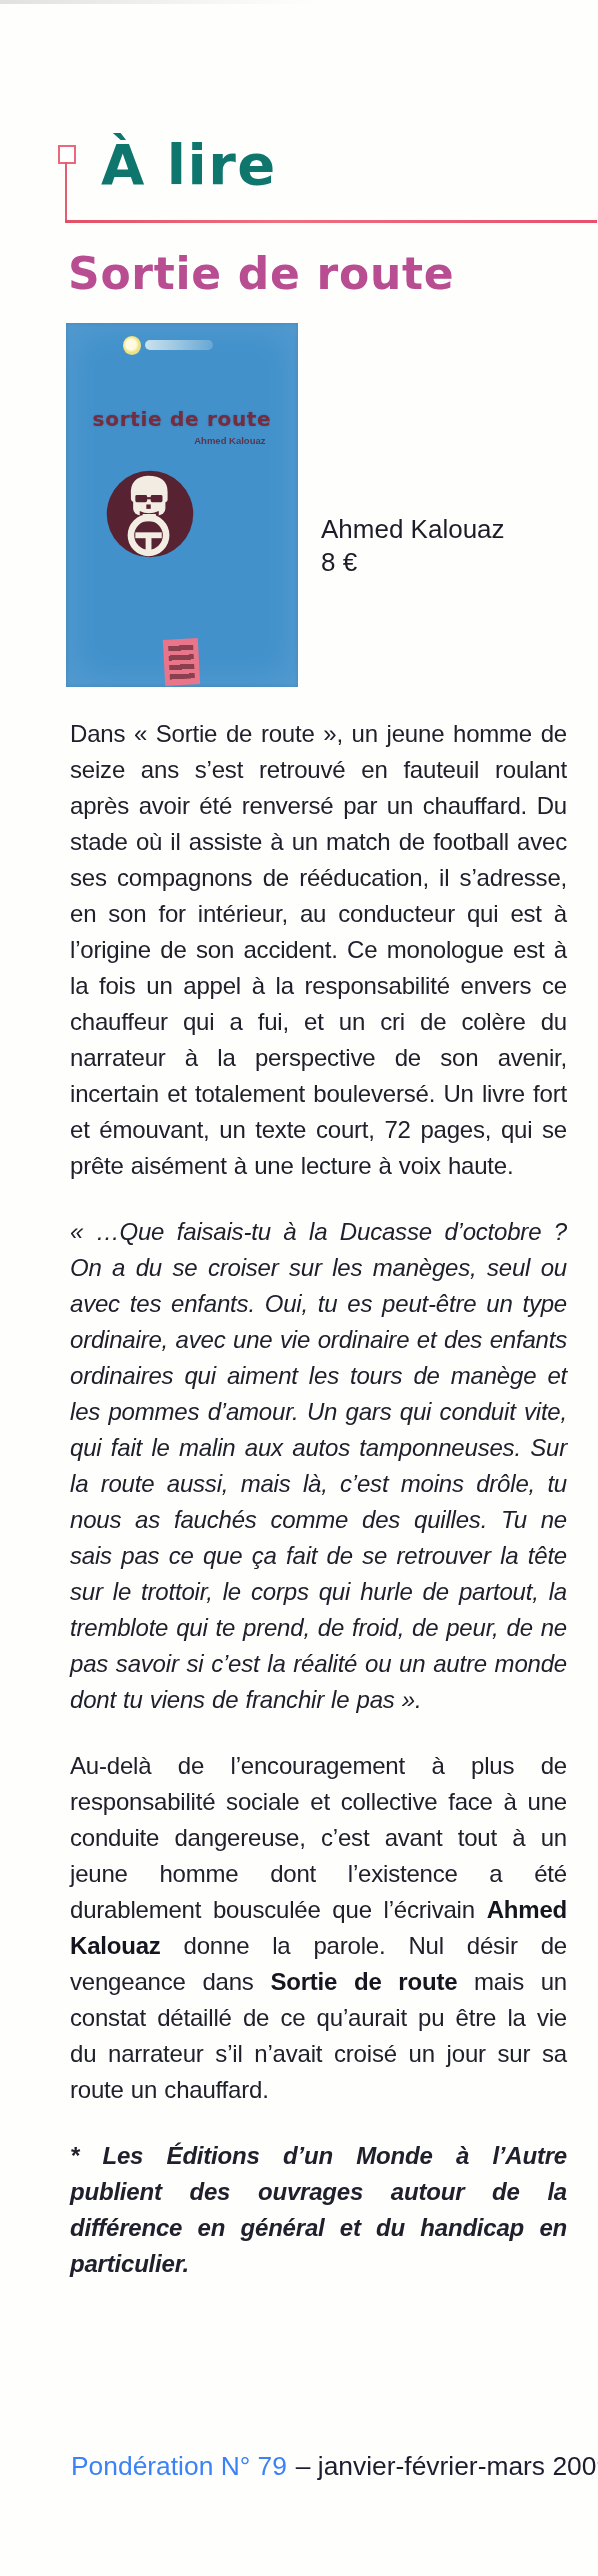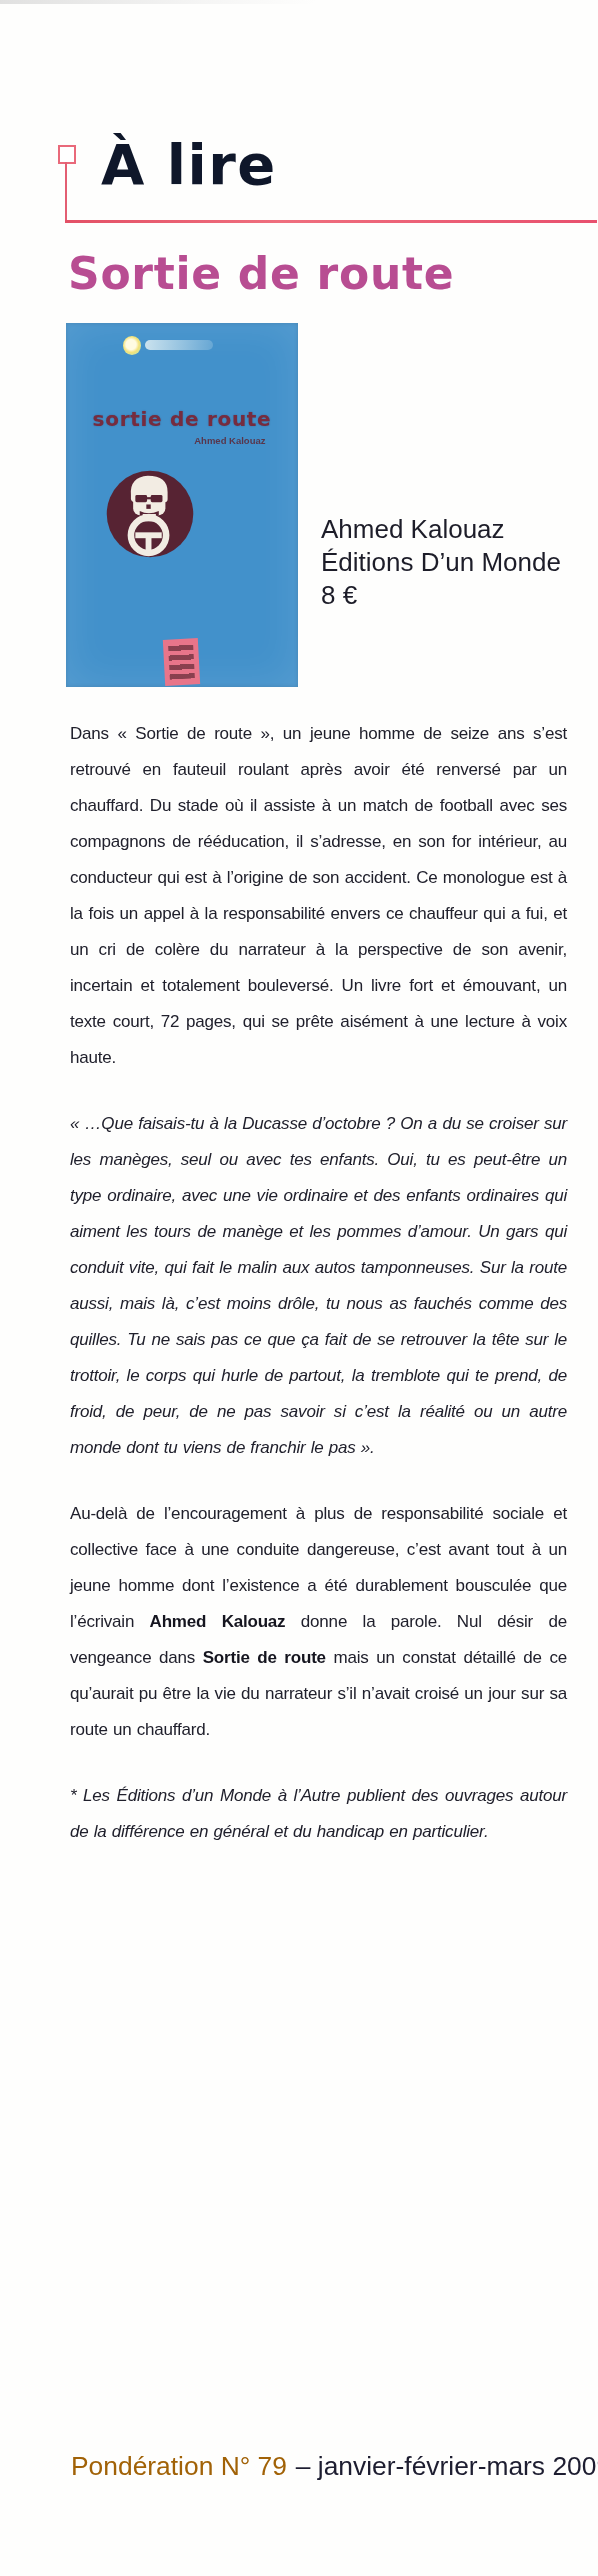--- a/index.html
+++ b/index.html
@@ -8,21 +8,21 @@
   .top-smudge{position:absolute;left:0;top:0;width:316px;height:4.4px;
         background:linear-gradient(90deg,rgba(200,200,200,.55),rgba(225,225,225,.3) 65%,rgba(255,255,255,0));}
 
   
   .sq{position:absolute;left:58px;top:145px;width:14px;height:14.7px;border:2.9px solid #e9697a;background:#fff;}
   .vline{position:absolute;left:65px;top:162px;width:2.2px;height:60px;background:#e35e72;}
   .hrule{position:absolute;left:65px;top:220px;width:532px;height:2.9px;
         background:linear-gradient(90deg,#e35066,#ef6f7e 40%,#e8506e);}
   .section-title{position:absolute;left:101px;top:132px;margin:0;
         font-family:"DejaVu Sans",sans-serif;font-size:56px;font-weight:bold;
-        color:#0f172a;letter-spacing:1.5px;}
+        color:#0f766e;letter-spacing:1.5px;}
 
   
   .article-title{position:absolute;left:68px;top:248px;margin:0;
         font-family:"DejaVu Sans",sans-serif;font-size:44px;font-weight:bold;
         color:#b84d92;letter-spacing:0.7px;}
 
   
   .cover{position:absolute;left:66px;top:323px;width:232px;height:364px;background:#4291cb;
         box-shadow:inset 0 0 44px rgba(255,255,255,.12), inset 0 0 4.4px rgba(0,0,0,.15);}
   .cover-logo{position:absolute;left:57px;top:11.8px;width:95px;height:23.5px;}
@@ -39,29 +39,29 @@
   .cover-label{position:absolute;left:98px;top:316px;width:35px;height:46px;background:#e8758a;
         transform:rotate(-3deg);
         background-image:repeating-linear-gradient(0deg,rgba(60,20,30,.55) 0 5.1px,rgba(232,117,138,0) 5.1px 9.5px);
         background-size:25px 34px;background-repeat:no-repeat;background-position:5.1px 5.9px;}
 
   
   .book-info{position:absolute;left:321px;top:513px;font-size:26px;line-height:33px;color:#1d1d29;}
 
   
   .body-text{position:absolute;left:70px;top:716px;width:497px;}
-  .body-text p{margin:0 0 30px 0;font-size:17px;line-height:36px;color:#20202c;
+  .body-text p{margin:0 0 30px 0;font-size:24px;line-height:36px;color:#20202c;
         text-align:justify;letter-spacing:-0.2px;word-spacing:0.7px;}
-  .body-text p:last-child{margin-bottom:4px;}
+  .body-text p:last-child{margin-bottom:4px;font-weight:bold;}
   .quote,.footnote{font-style:italic;}
   .body-text strong{font-weight:bold;color:#15151f;}
 
   
   .footer{position:absolute;left:71px;top:2450px;font-size:26.4px;line-height:32px;white-space:nowrap;}
-  .brand{color:#a16207;}
+  .brand{color:#3b82f6;}
   .issue-date{color:#1d1d30;margin-left:8.8px;}
 </style>
 </head>
 <body>
 
 <div class="page">
 
   <div class="top-smudge"></div>
 
   <div class="sq"></div>
@@ -96,21 +96,20 @@
 
       <circle cx="58" cy="89" r="24" fill="none" stroke="#f2ece3" stroke-width="9"></circle>
       <rect x="40" y="85" width="36" height="8" fill="#f2ece3"></rect>
       <rect x="54" y="89" width="8" height="22" fill="#f2ece3"></rect>
     </svg>
     <div class="cover-label"></div>
   </div>
 
   <div class="book-info">
     <div>Ahmed Kalouaz</div>
-    <div>Éditions D’un Monde</div>
     <div>8 €</div>
   </div>
 
   <div class="body-text">
     <p>Dans « Sortie de route », un jeune homme de seize ans s’est retrouvé en fauteuil roulant après avoir été renversé par un chauffard. Du stade où il assiste à un match de football avec ses compagnons de rééducation, il s’adresse, en son for intérieur, au conducteur qui est à l’origine de son accident. Ce monologue est à la fois un appel à la responsabilité envers ce chauffeur qui a fui, et un cri de colère du narrateur à la perspective de son avenir, incertain et totalement bouleversé. Un livre fort et émouvant, un texte court, 72 pages, qui se prête aisément à une lecture à voix haute.</p>
     <p class="quote">« …Que faisais-tu à la Ducasse d’octobre ? On a du se croiser sur les manèges, seul ou avec tes enfants. Oui, tu es peut-être un type ordinaire, avec une vie ordinaire et des enfants ordinaires qui aiment les tours de manège et les pommes d’amour. Un gars qui conduit vite, qui fait le malin aux autos tamponneuses. Sur la route aussi, mais là, c’est moins drôle, tu nous as fauchés comme des quilles. Tu ne sais pas ce que ça fait de se retrouver la tête sur le trottoir, le corps qui hurle de partout, la tremblote qui te prend, de froid, de peur, de ne pas savoir si c’est la réalité ou un autre monde dont tu viens de franchir le pas ».</p>
     <p><span>Au-delà de l’encouragement à plus de responsabilité sociale et collective face à une conduite dangereuse, c’est avant tout à un jeune homme dont l’existence a été durablement bousculée que l’écrivain </span><strong>Ahmed Kalouaz</strong><span> donne la parole. Nul désir de vengeance dans </span><strong>Sortie de route</strong><span> mais un constat détaillé de ce qu’aurait pu être la vie du narrateur s’il n’avait croisé un jour sur sa route un chauffard.</span></p>
     <p class="footnote">* Les Éditions d’un Monde à l’Autre publient des ouvrages autour de la différence en général et du handicap en particulier.</p>
   </div>
 

